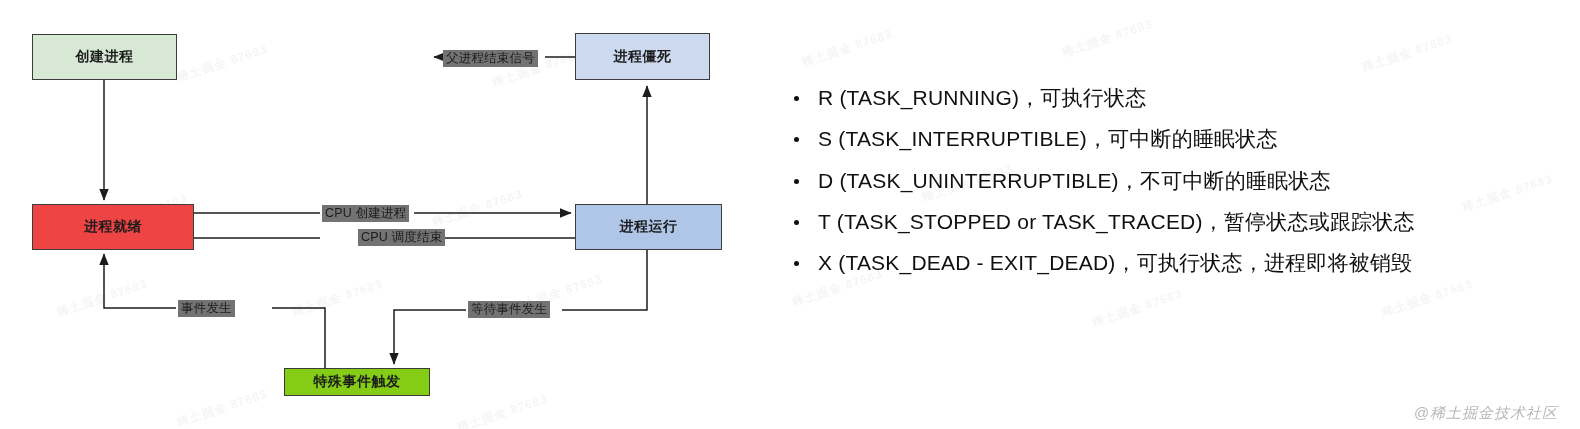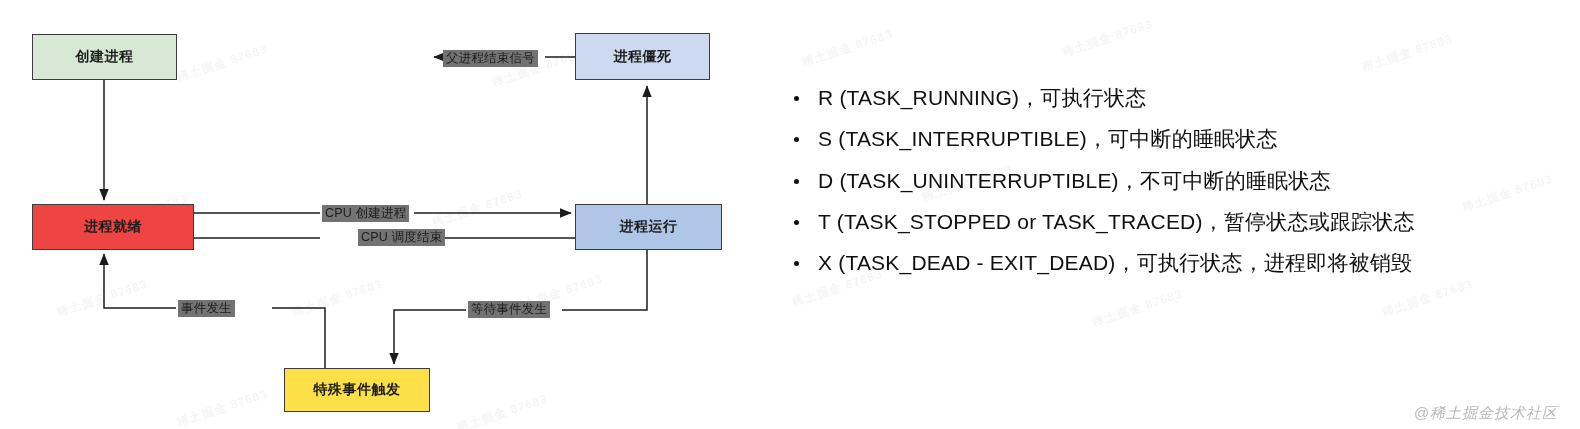--- a/index.html
+++ b/index.html
@@ -25,21 +25,21 @@
     color:#1c1c1c;
     letter-spacing:.5px;
     font-weight:600;
     z-index:3;
   }
   .node-create {left:32px; top:34px;  width:145px;height:46px; background:#d7e8d4;}
   .node-end    {left:284px;top:33px;  width:146px;height:47px; background:#c2c2c2;}
   .node-zombie {left:575px;top:33px;  width:135px;height:47px; background:#ccd9ee;}
   .node-ready  {left:32px; top:204px; width:162px;height:46px; background:#ef4444;}
   .node-run    {left:575px;top:204px; width:147px;height:46px; background:#afc6e9;}
-  .node-event  {left:284px;top:368px; width:146px;height:44px; background:#fde047;}
+  .node-event  {left:284px;top:368px; width:146px;height:28px; background:#84cc16;}
 
   .edge-label{
     position:absolute;
     background:#737373;
     font-size:12.5px;
     color:#1c1c1c;
     white-space:nowrap;
     padding:0 3px;
     z-index:4;
     letter-spacing:.2px;

